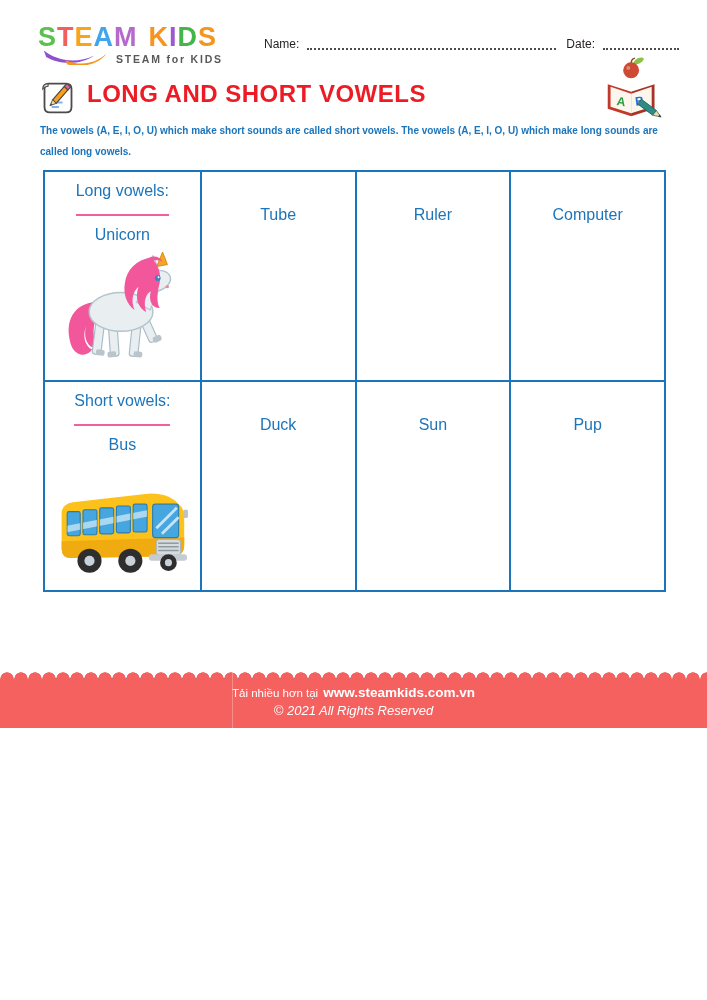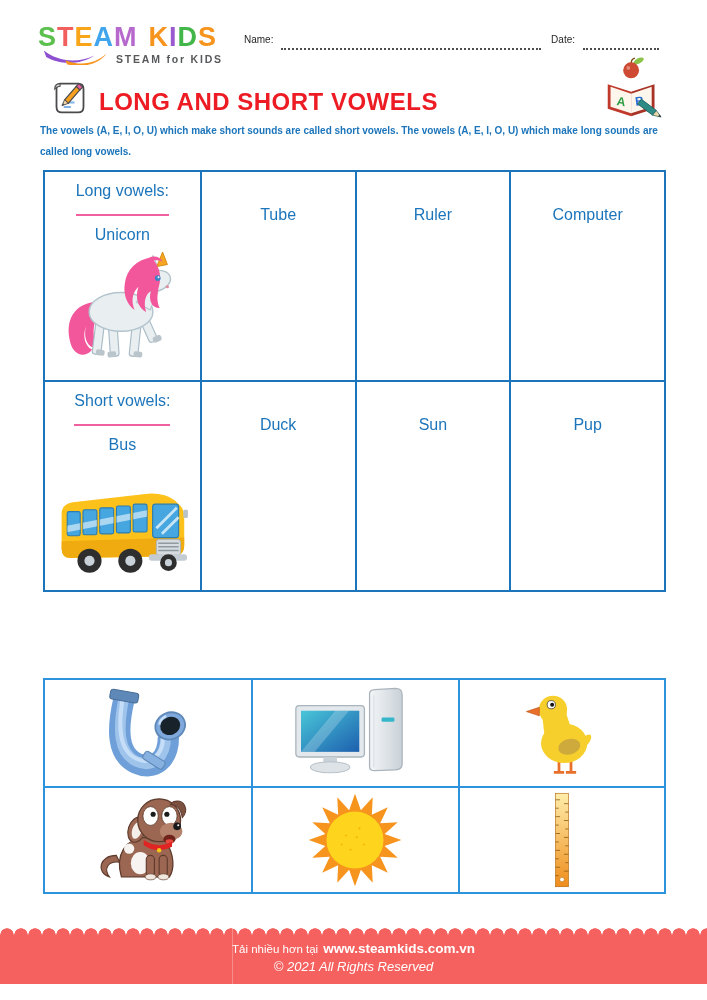--- a/index.html
+++ b/index.html
@@ -1,39 +1,39 @@
 <!DOCTYPE html>
 <html><head>
 <meta charset="utf-8">
 <style>
   *{margin:0;padding:0;box-sizing:border-box}
   html,body{background:#fff}
-  .page{position:relative;width:707px;height:984px;background:#fff;overflow:hidden;
+  .page{position:relative;width:707px;height:728px;background:#fff;overflow:hidden;
         font-family:"Liberation Sans",sans-serif}
 
   
   .logo{position:absolute;left:38px;top:22px}
   .logo-letters{font-size:27px;font-weight:bold;letter-spacing:1px;line-height:30px}
   .logo-letters span{display:inline-block}
   .logo-letters span.gap{margin-left:11px}
   .logo-sub{display:flex;align-items:flex-end;margin-top:-3px}
   .swoosh{width:74px;height:16px;flex:none}
   .tagline{font-size:10.5px;font-weight:bold;color:#58595b;letter-spacing:1.8px;margin-left:4px;white-space:nowrap}
 
-  .fields{position:absolute;left:244px;top:34px;width:415px;display:flex;align-items:flex-start;
-          font-size:10px;color:#231f20}
+  .fields{position:absolute;left:264px;top:34px;width:415px;display:flex;align-items:flex-end;
+          font-size:12px;color:#231f20}
   .field-label{flex:none;padding-bottom:1px}
   .dotline{border-bottom:2px dotted #4c4c4e;height:16px}
   .name-line{flex:1;margin:0 10px 2px 8px}
   .date-line{width:76px;margin:0 0 2px 8px}
 
   .abc{position:absolute;left:604px;top:56px;width:58px;height:66px}
 
   
-  .title-row{position:absolute;left:52px;top:80px;display:flex;align-items:flex-end}
+  .title-row{position:absolute;left:40px;top:80px;display:flex;align-items:flex-start}
   .title-icon{width:36px;height:36px;flex:none}
   h1{font-size:24px;font-weight:bold;color:#ed1c24;letter-spacing:.5px;margin-left:11px;white-space:nowrap}
 
   .intro{position:absolute;left:40px;top:120px;width:634px;font-size:10px;font-weight:bold;
          color:#1c75bb;line-height:21px}
 
   
   .vtable{position:absolute;left:43px;top:170px;width:623px;border:2px solid #1c75bb;
           display:grid;grid-template-columns:repeat(4,1fr);grid-template-rows:208px 210px;background:#fff}
   .vcell{border-left:2px solid #1c75bb;padding-top:34px;text-align:center;color:#1c75bb;position:relative}

